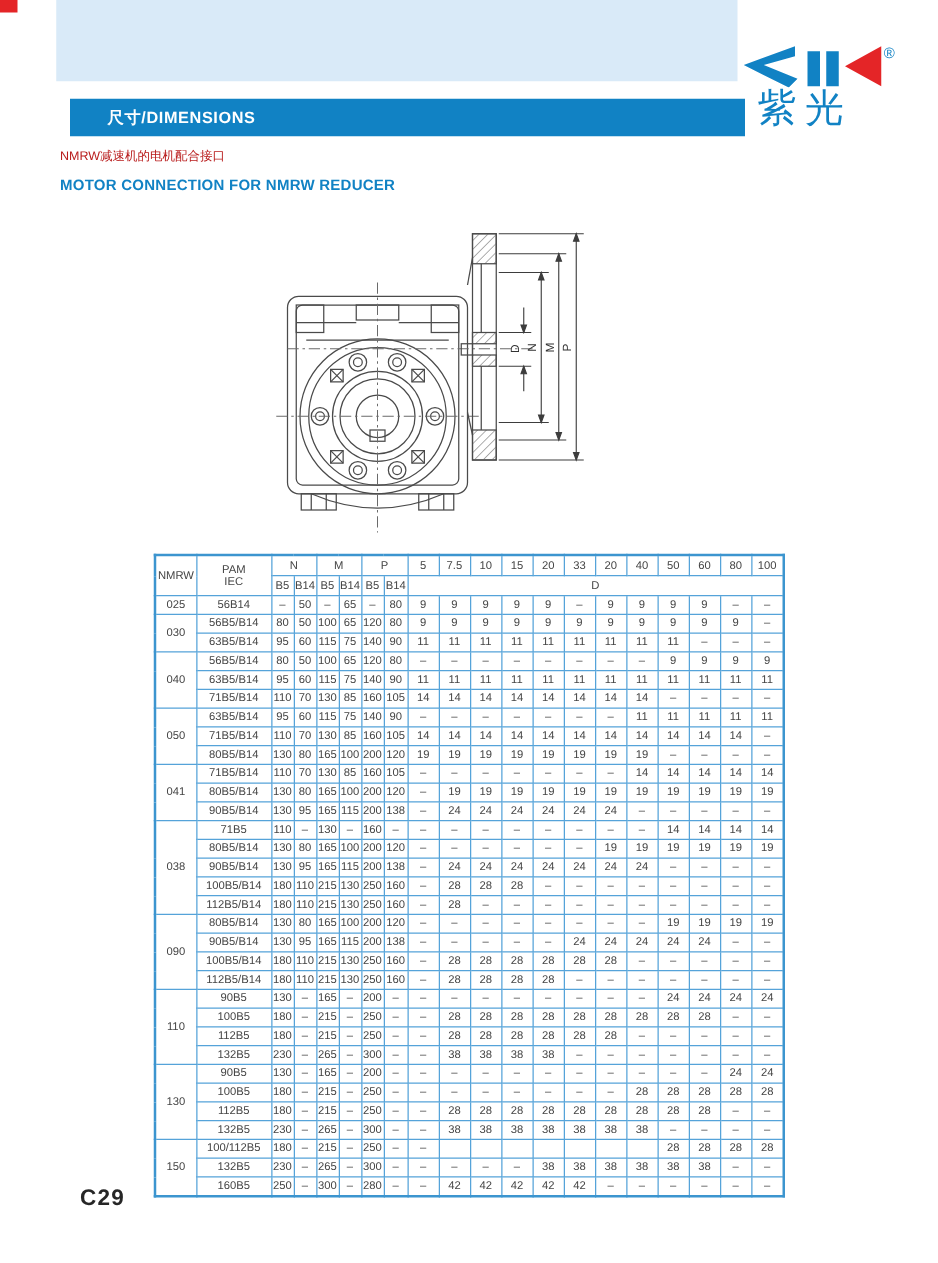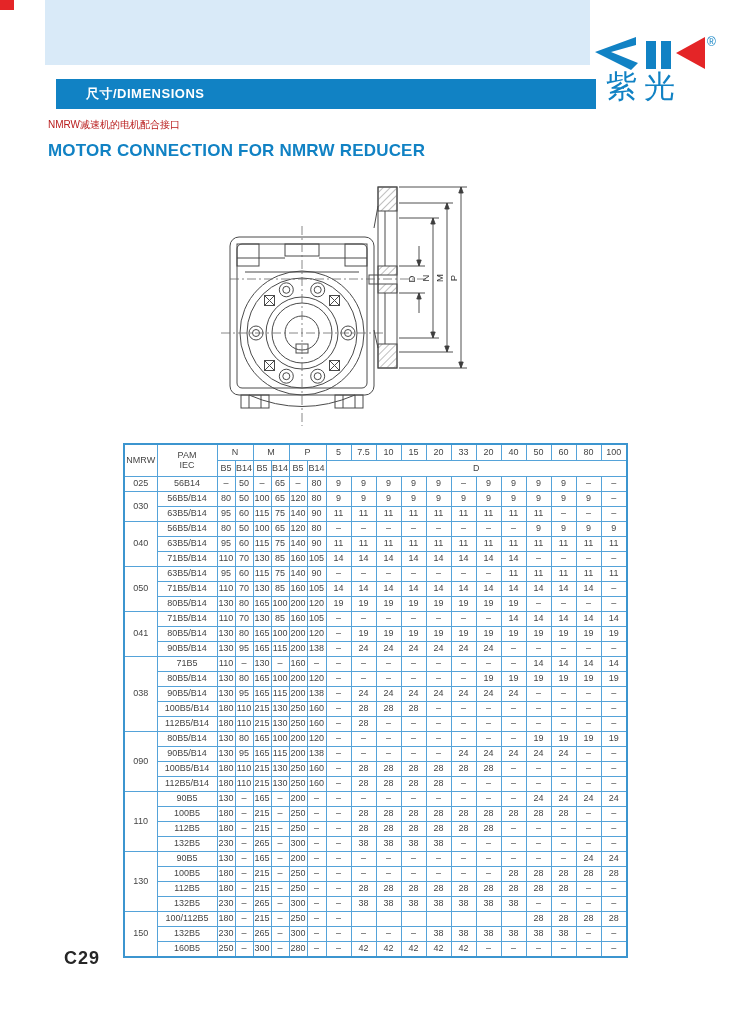--- a/index.html
+++ b/index.html
@@ -14,21 +14,21 @@
     color:#ffffff;font-weight:bold;font-size:13px;line-height:30px;
     padding-left:30px;box-sizing:border-box;letter-spacing:0.5px;
   }
   .logo-svg{position:absolute;left:592px;top:34px;}
   .logo-cn{
     position:absolute;left:606px;top:66px;font-size:31px;font-weight:normal;
     color:#1182c4;letter-spacing:7px;white-space:nowrap;
   }
   .subtitle-cn{position:absolute;left:48px;top:118px;font-size:10px;color:#b91c1c;}
   .subtitle-en{
-    position:absolute;left:48px;top:141px;font-size:17px;font-weight:bold;
+    position:absolute;left:48px;top:141px;font-size:12px;font-weight:bold;
     color:#1182c4;letter-spacing:0.2px;
   }
   .drawing{position:absolute;left:185px;top:180px;}
   table.dim-table{
     position:absolute;left:123px;top:443px;width:505px;
     border-collapse:collapse;table-layout:fixed;
     border:2px solid #3c95cf;background:#ffffff;
   }
   .dim-table th,.dim-table td{
     border:1px solid #55a3d9;font-size:9px;color:#454545;text-align:center;

